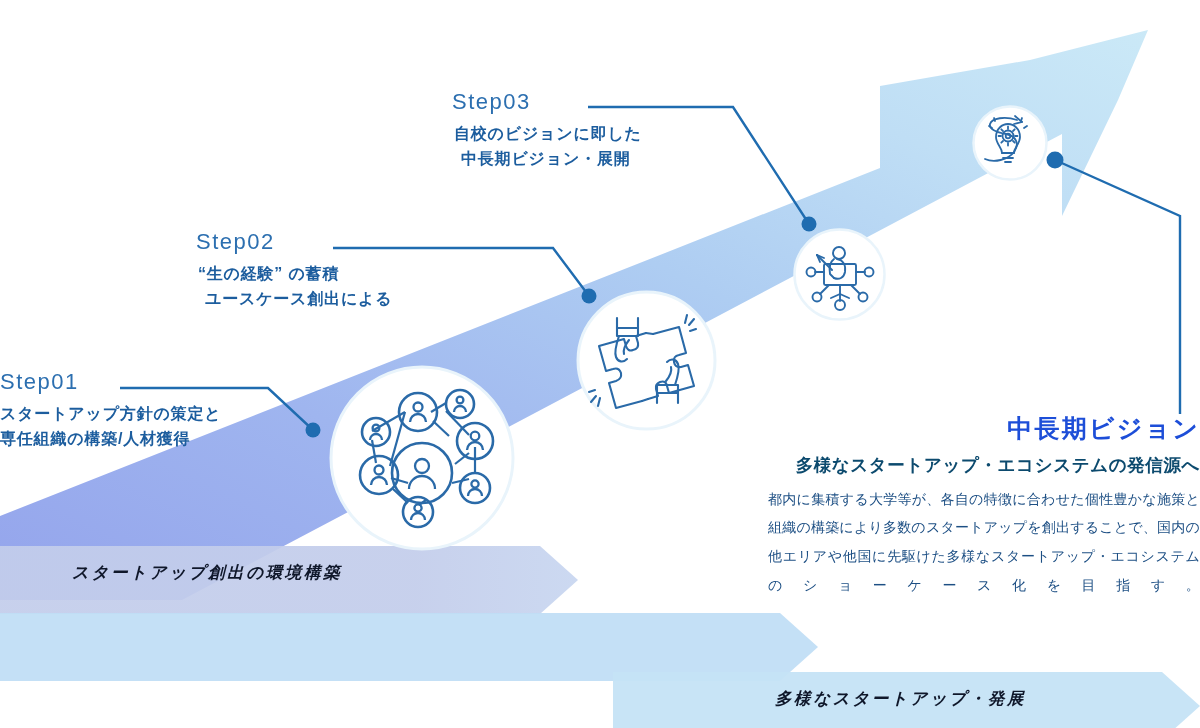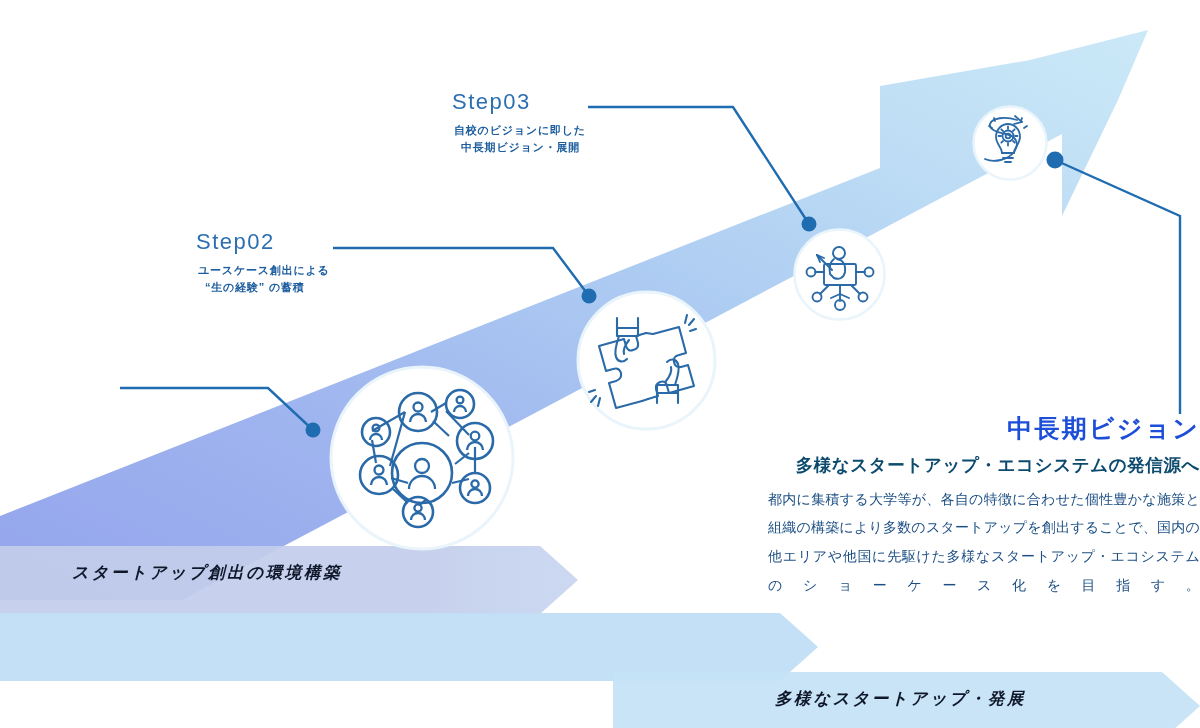--- a/index.html
+++ b/index.html
@@ -21,21 +21,21 @@
   .step-title{
     color:#2c6fb0;
     font-size:22px;
     letter-spacing:1.5px;
     font-weight:400;
     line-height:1;
     white-space:nowrap;
   }
   .step-desc{
     color:#1c5d9e;
-    font-size:11px;
+    font-size:16px;
     font-weight:bold;
     line-height:1.55;
     letter-spacing:.8px;
     white-space:nowrap;
     margin-top:9px;
   }
   .step-desc span{display:block;}
 
   #step01{left:0px;   top:371px;}
   #step02{left:196px; top:231px;}
@@ -149,26 +149,33 @@
       <path d="M 588 107 L 733 107 L 809 224" fill="none" stroke="#1f6cb0" stroke-width="2.4"></path>
       <circle cx="809" cy="224" r="7.5" fill="#1f6cb0"></circle>
     </g>
 
     <g>
       <path d="M 1055 160 L 1180 216 L 1180 414" fill="none" stroke="#1f6cb0" stroke-width="2.4"></path>
       <circle cx="1055" cy="160" r="8.5" fill="#1f6cb0"></circle>
     </g>
   </svg>
 
+  <div class="step-block" id="step01">
+    <div class="step-title">Step01</div>
+    <div class="step-desc">
+      <span>スタートアップ方針の策定と</span>
+      <span>専任組織の構築/人材獲得</span>
+    </div>
+  </div>
 
   <div class="step-block" id="step02">
     <div class="step-title">Step02</div>
     <div class="step-desc">
+      <span>“生の経験” の蓄積</span>
       <span>ユースケース創出による</span>
-      <span>“生の経験” の蓄積</span>
     </div>
   </div>
 
   <div class="step-block" id="step03">
     <div class="step-title">Step03</div>
     <div class="step-desc">
       <span>自校のビジョンに即した</span>
       <span>中長期ビジョン・展開</span>
     </div>
   </div>

